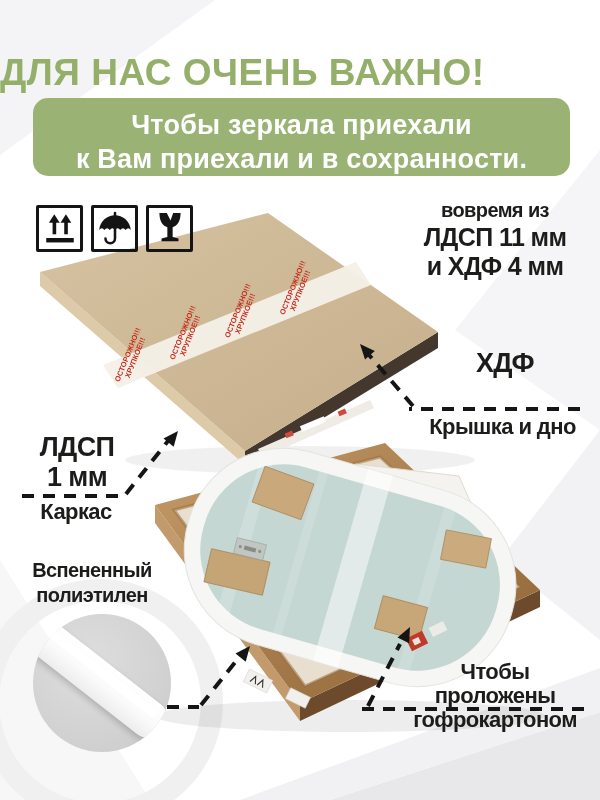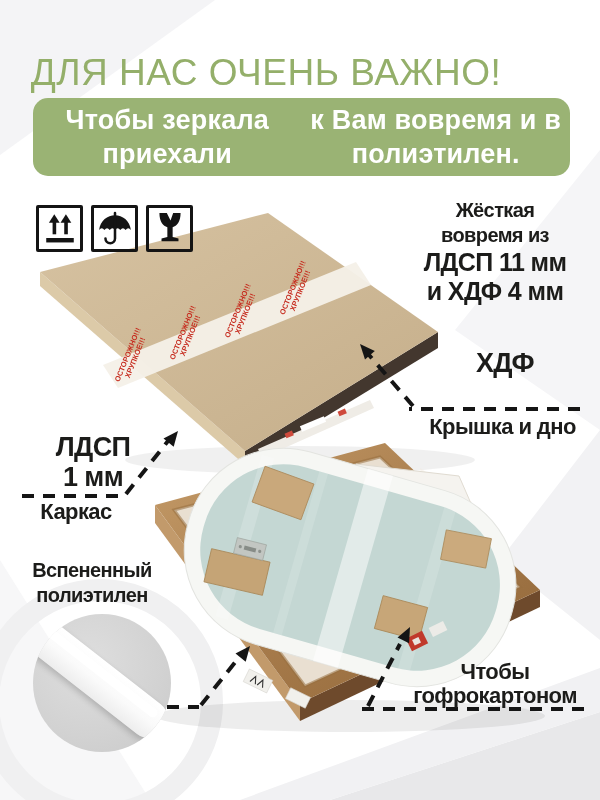--- a/index.html
+++ b/index.html
@@ -4,28 +4,28 @@
 <style>
   html,body{margin:0;padding:0;background:#ffffff;}
   .canvas{
     position:relative;width:600px;height:800px;overflow:hidden;
     background:#ffffff;font-family:"Liberation Sans","DejaVu Sans",sans-serif;
     -webkit-font-smoothing:antialiased;
   }
   .layer{position:absolute;left:0;top:0;}
   
   .title{
-    position:absolute;left:0;top:52px;width:532px;text-align:center;
-    font-size:37px;font-weight:normal;letter-spacing:0.5px;
+    position:absolute;left:0;top:52px;width:532px;
+    font-size:37px;font-weight:bold;letter-spacing:0.5px;
     color:var(--brand_green_text,#94af6a);
   }
   .banner{
     position:absolute;left:33px;top:98px;width:537px;height:78px;
     background:var(--brand_green_bg,#9ab374);border-radius:15px;
-    display:flex;flex-direction:row;justify-content:flex-end;align-items:center;
+    display:flex;flex-direction:column;justify-content:flex-end;align-items:center;
   }
   .banner div{
     color:#ffffff;font-size:27px;font-weight:bold;line-height:34px;letter-spacing:0.2px;
     text-align:center;width:100%;
   }
   
   .iconbox{
     position:absolute;top:205px;width:47px;height:47px;box-sizing:border-box;
     border:3px solid #141414;border-radius:2px;
     display:flex;align-items:center;justify-content:center;
@@ -202,21 +202,21 @@
       <polygon points="360,344 374.8,350.9 365,359.5"></polygon>
       <polygon points="178,431 173.7,446.8 163.5,438.6"></polygon>
       <polygon points="250,646 245.7,661.8 235.5,653.6"></polygon>
       <polygon points="410,627 409.1,643.3 397.5,637.5"></polygon>
     </g>
   </svg>
 
   <div class="title">ДЛЯ НАС ОЧЕНЬ ВАЖНО!</div>
   <div class="banner">
     <div>Чтобы зеркала приехали</div>
-    <div>к Вам вовремя и в полиэтилен.</div>
+    <div>к Вам приехали и в сохранности.</div>
   </div>
 
   <div class="iconbox" style="left:36px;">
     <svg width="36" height="36" viewBox="0 0 34 34">
       <g fill="#141414">
         <polygon points="11.6,3 6.5,11 16.7,11"></polygon>
           <rect x="10" y="10" width="3.4" height="12"></rect>
         <polygon points="22.6,3 17.5,11 27.7,11"></polygon>
           <rect x="21" y="10" width="3.4" height="12"></rect>
         <rect x="4" y="25.5" width="26" height="4.2"></rect>
@@ -229,40 +229,40 @@
       <path d="M17,2 V26 a4.5,4.5 0 0 1 -9,0" stroke="#141414" stroke-width="2.4" fill="none" stroke-linecap="round"></path>
     </svg>
   </div>
   <div class="iconbox" style="left:146px;">
     <svg width="36" height="36" viewBox="0 0 34 34">
       <path d="M7,2 L14,2 L17.5,9 L20,2 L27,2 C27,10 23.5,14.5 19.5,15.3 L19.5,24.5 L25,26 L25,28.5 L9,28.5 L9,26 L14.5,24.5 L14.5,15.3 C10.5,14.5 7,10 7,2 Z" fill="#141414"></path>
     </svg>
   </div>
 
   <div class="callout" style="left:410px;top:198px;width:170px;">
-    <div class="c-sm">Жёсткая</div>
     <div class="c-sm">вовремя из</div>
     <div class="c-lg">ЛДСП 11 мм</div>
     <div class="c-lg">и ХДФ 4 мм</div>
   </div>
 
   <div class="callout" style="left:425px;top:348px;width:160px;">
     <div class="c-xl">ХДФ</div>
   </div>
   <div class="callout c-md" style="left:415px;top:415px;width:175px;">Крышка и дно</div>
 
-  <div class="callout" style="left:32px;top:432px;width:122px;">
+  <div class="callout" style="left:16px;top:432px;width:122px;">
     <div class="c-xl">ЛДСП</div>
     <div class="c-xl">1 мм</div>
   </div>
   <div class="callout c-md" style="left:15px;top:500px;width:122px;">Каркас</div>
 
   <div class="callout" style="left:8px;top:558px;width:168px;">
     <div class="c-sm">Вспененный</div>
     <div class="c-sm">полиэтилен</div>
   </div>
 
   <div class="callout" style="left:400px;top:660px;width:190px;">
     <div class="c-md">Чтобы</div>
+    <div class="c-md">проложены</div>
     <div class="c-md">гофрокартоном</div>
   </div>
 
 </div>
 
 </body></html>

